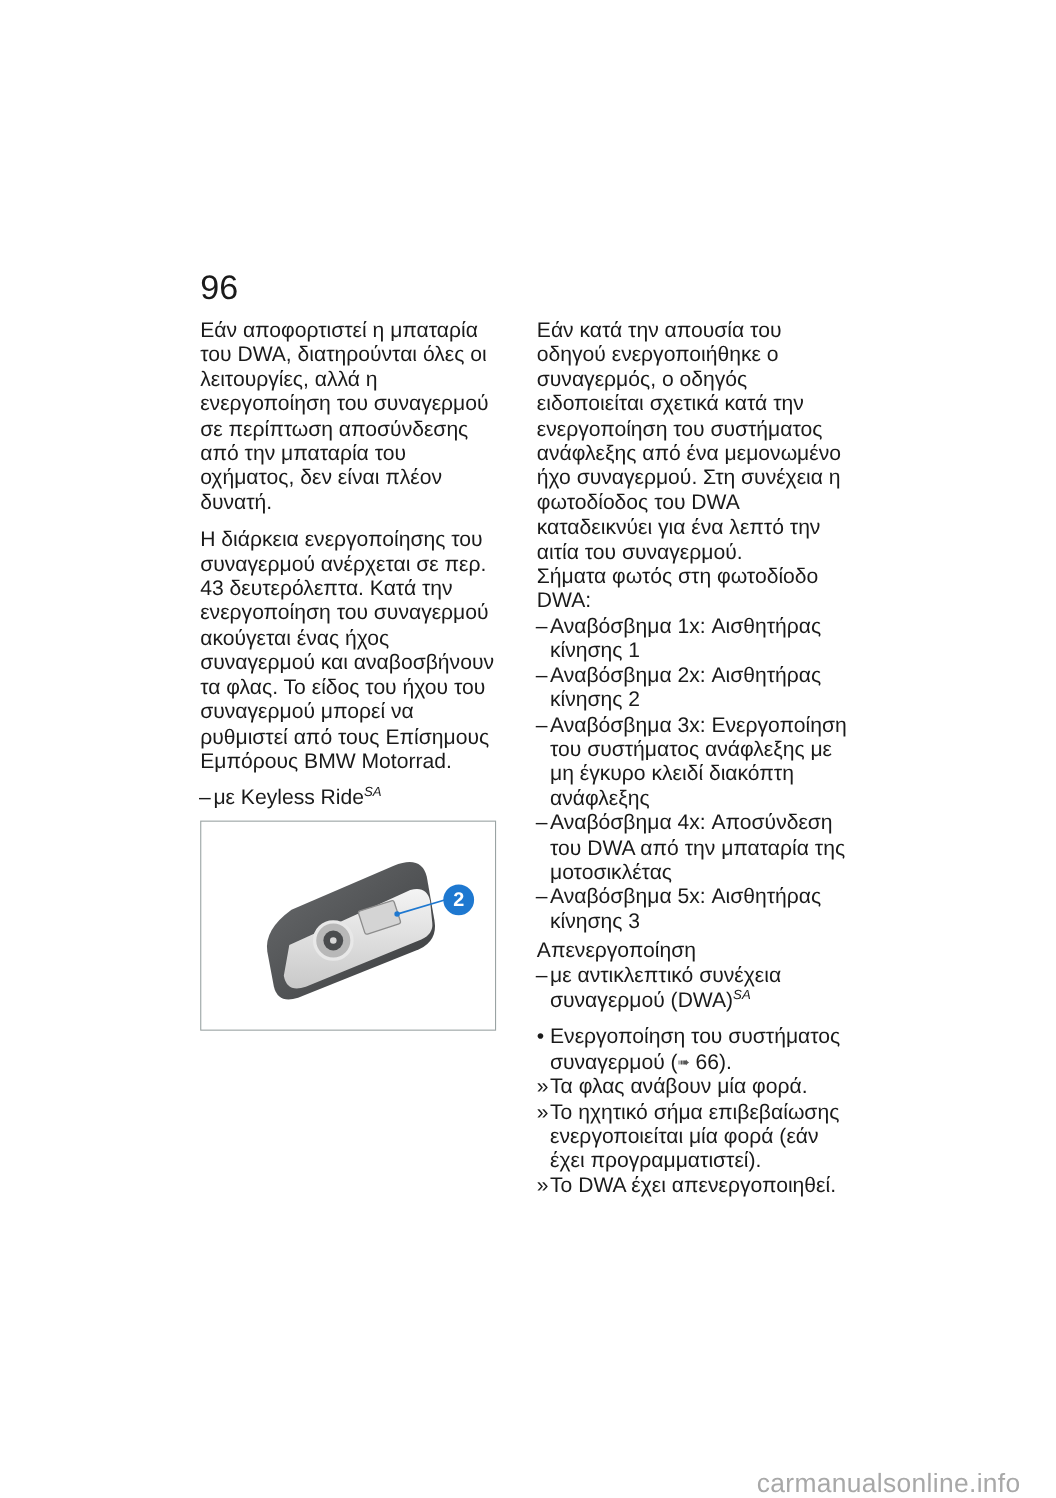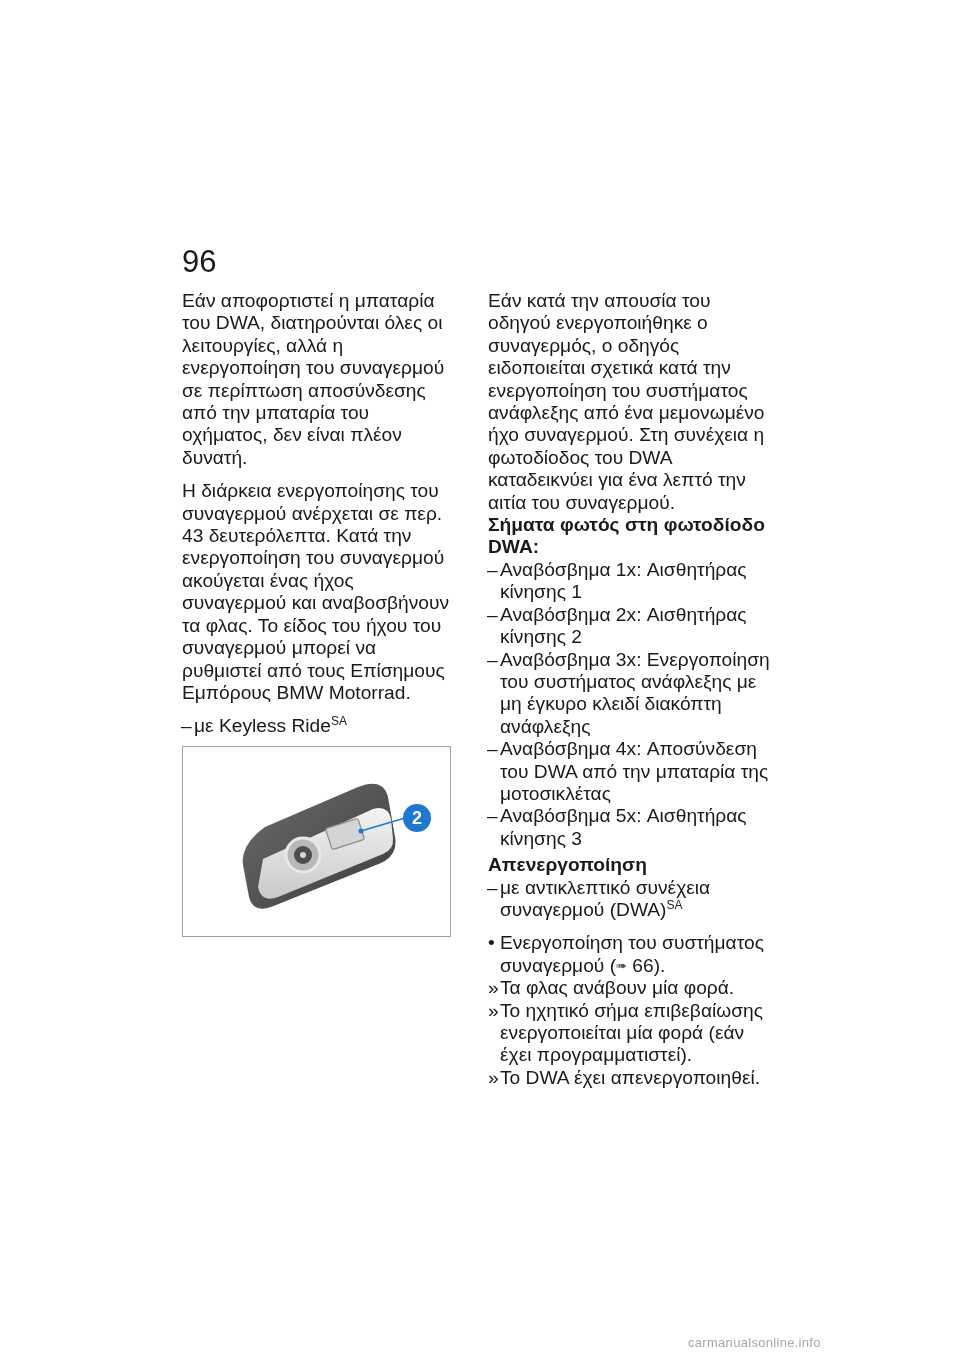--- a/index.html
+++ b/index.html
@@ -21,35 +21,35 @@
     .col-right { left: 488px; width: 285px; }
     p { margin: 0 0 11px 0; }
     .dash-item, .list-item {
       position: relative; padding-left: 12px;
     }
     .dash-item .mark, .list-item .mark {
       position: absolute; left: -1px; top: 0;
     }
     .list-item { padding-left: 12px; }
     .list-item .mark { left: 0; }
-    .bold-head { font-weight: bold; }
-    sup { font-size: 12px; vertical-align: 7px; line-height: 0; }
+    .bold-head { font-weight: normal; }
+    sup { font-size: 12px; vertical-align: 7px; line-height: 0; font-style: italic; }
     .figure {
       width: 267px; height: 189px; border: 1px solid #9aa3a3;
       margin: 8px 0 6px 0; position: relative; background: #fff;
     }
     .callout {
       position: absolute; left: 220px; top: 57px; width: 28px; height: 28px;
       border-radius: 50%; background: #1e78d0; color: #fff;
       font-weight: bold; font-size: 18px; line-height: 28px; text-align: center;
     }
     .ref-arrow { display: inline-block; font-size: 13px; color: #555; vertical-align: 2px; }
     .watermark {
       position: absolute; left: 688px; top: 1335px;
-      font-size: 13px; color: #a8a8a8; letter-spacing: 0.3px;
+      font-size: 24px; color: #a8a8a8; letter-spacing: 0.3px;
     }
     .sub-head { margin-top: 4px; }
   </style>
 </head>
 <body>
 
 <div class="page-header">
   <span>96</span>
 </div>
 

